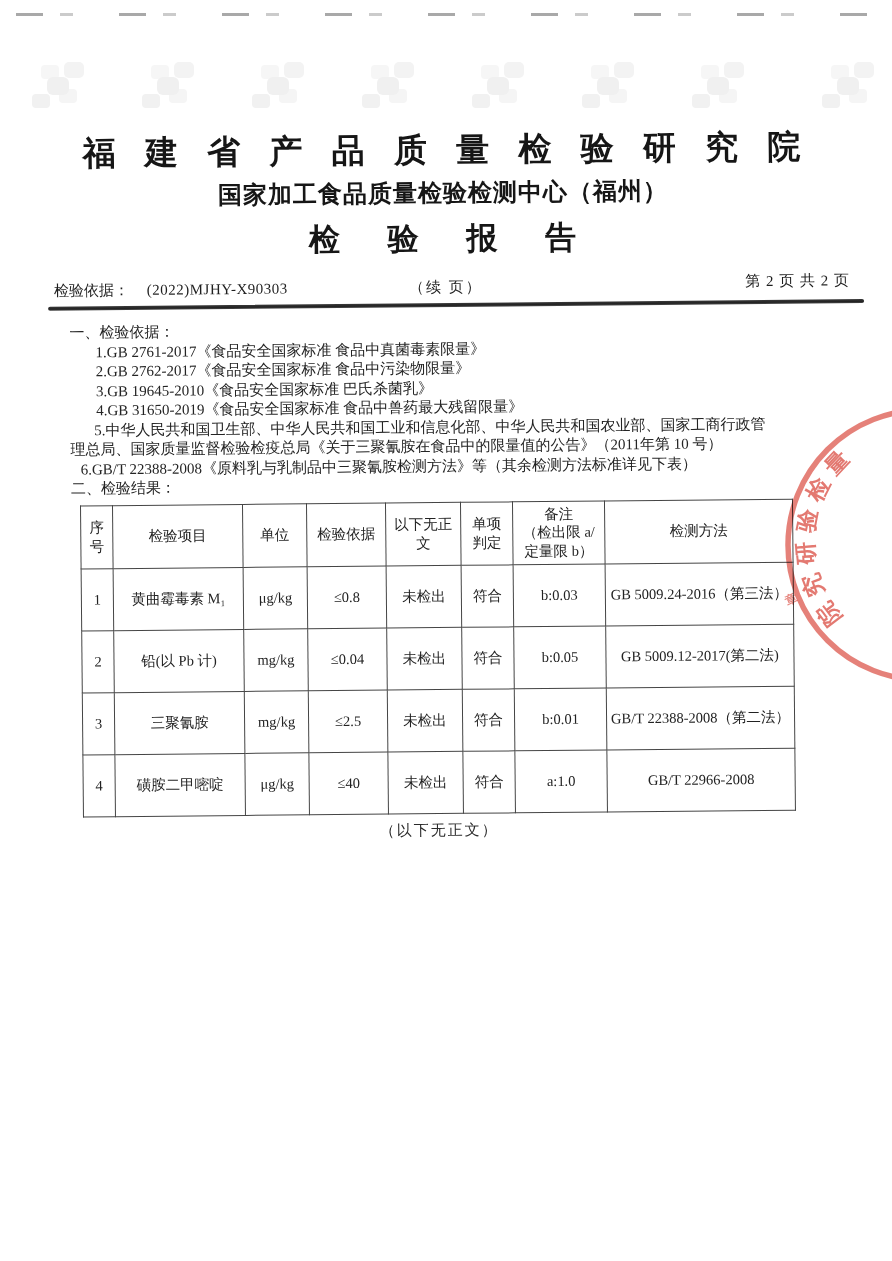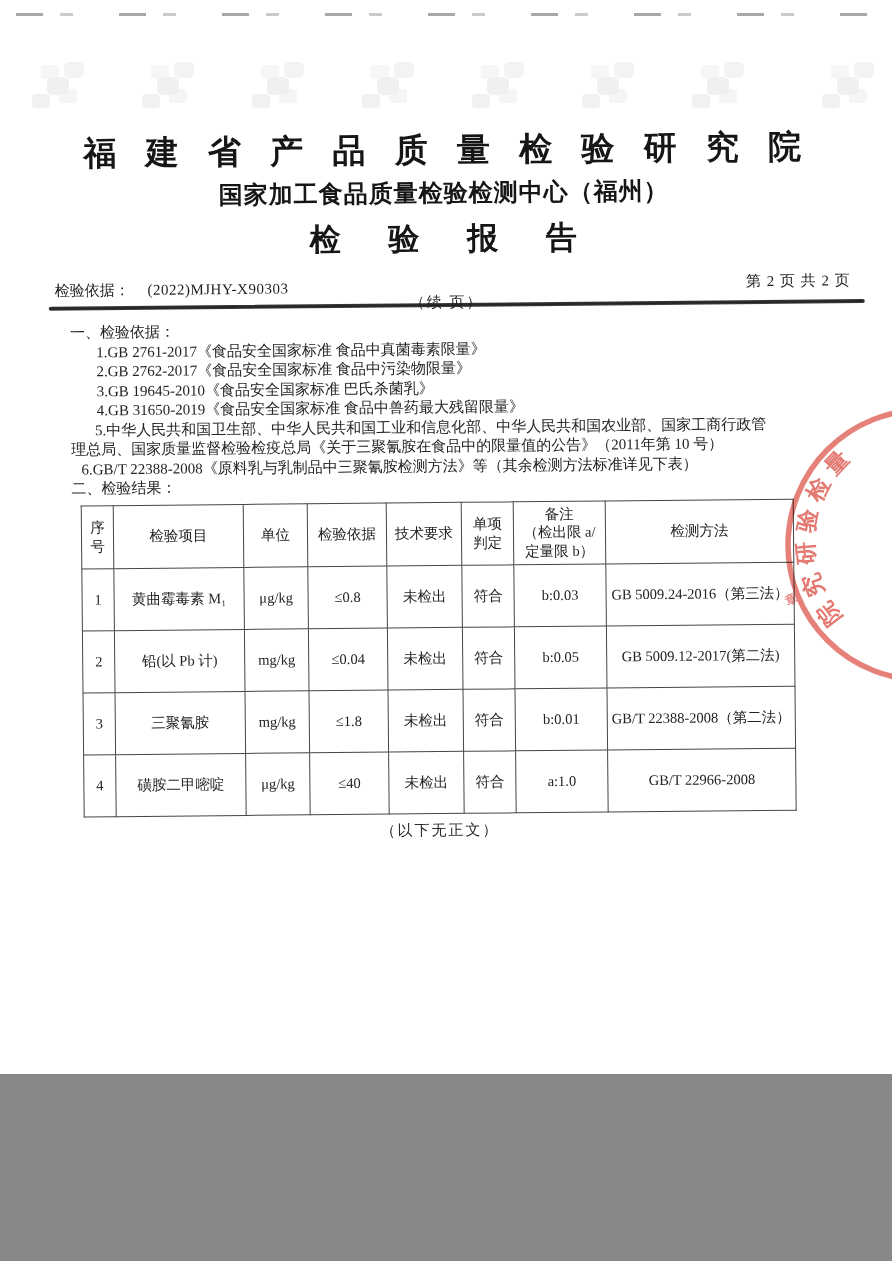--- a/index.html
+++ b/index.html
@@ -1,18 +1,18 @@
 <!DOCTYPE html>
 <html><head>
 <meta charset="utf-8">
 <style>
   html,body { margin:0; padding:0; background:#888; }
   .page {
     position:relative;
-    width:892px; height:1074px;
+    width:892px; height:1261px;
     margin:0 auto;
     background:#ffffff;
     overflow:hidden;
     font-family:"Liberation Serif","DejaVu Serif",serif;
     color:#1f1f1f;
   }
   .sheet { position:absolute; inset:0; transform:rotate(-0.55deg); transform-origin:50% 40%; }
 
   
   .scan-dashes {
@@ -35,21 +35,21 @@
         letter-spacing:2px; word-spacing:17px; line-height:40px; color:#161616; }
   .t2 { margin-top:6px; text-align:center; font-weight:bold; font-size:24px;
         letter-spacing:1px; line-height:34px; color:#161616; }
   .t3 { margin-top:8px; text-align:center; font-weight:bold; font-size:31px;
         letter-spacing:2px; word-spacing:36px; line-height:42px; color:#161616; }
 
   
   .meta { position:relative; margin:18px 30px 0 56px; height:20px; font-size:15px; }
   .meta .left { position:absolute; left:0; top:0; }
   .meta .num { margin-left:14px; letter-spacing:.5px; }
-  .meta .center { position:absolute; left:355px; top:0; letter-spacing:2px;margin-top:15px; }
+  .meta .center { position:absolute; left:355px; top:0; letter-spacing:2px; }
   .meta .right { position:absolute; right:10px; top:-3px; letter-spacing:1px; }
   .rule { margin:5px 26px 0 50px; height:4px; background:linear-gradient(180deg,#3a3a3a,#222 60%,#4a4a4a); border-radius:2px; }
 
   
   .body { margin-top:13px; font-size:15px; line-height:19.5px; color:#242424; }
   .h-basis    { margin-left:71px; }
   .basis-item { margin-left:97px; }
   .basis-item.wide { margin-left:71px; text-indent:24px; width:706px; }
   .basis-item.m6   { margin-left:81px; }
   .h-results  { margin-left:71px; }
@@ -127,21 +127,21 @@
           <col style="width:92px">
           <col style="width:188px">
       </colgroup>
       <thead>
         <tr>
           <th class="pre">序
 号</th>
           <th>检验项目</th>
           <th>单位</th>
           <th>检验依据</th>
-          <th>技术要求</th>
+          <th>以下无正文</th>
           <th class="pre">单项
 判定</th>
           <th class="pre">备注
 （检出限 a/
 定量限 b）</th>
           <th>检测方法</th>
         </tr>
       </thead>
       <tbody id="table-body">
           <tr>
@@ -161,21 +161,21 @@
             <td>≤0.04</td>
             <td>未检出</td>
             <td>符合</td>
             <td>b:0.05</td>
             <td class="method">GB 5009.12-2017(第二法)</td>
           </tr>
           <tr>
             <td>3</td>
             <td class="al">三聚氰胺</td>
             <td>mg/kg</td>
-            <td>≤1.8</td>
+            <td>≤2.5</td>
             <td>未检出</td>
             <td>符合</td>
             <td>b:0.01</td>
             <td class="method">GB/T 22388-2008（第二法）</td>
           </tr>
           <tr>
             <td>4</td>
             <td class="al">磺胺二甲嘧啶</td>
             <td>μg/kg</td>
             <td>≤40</td>

